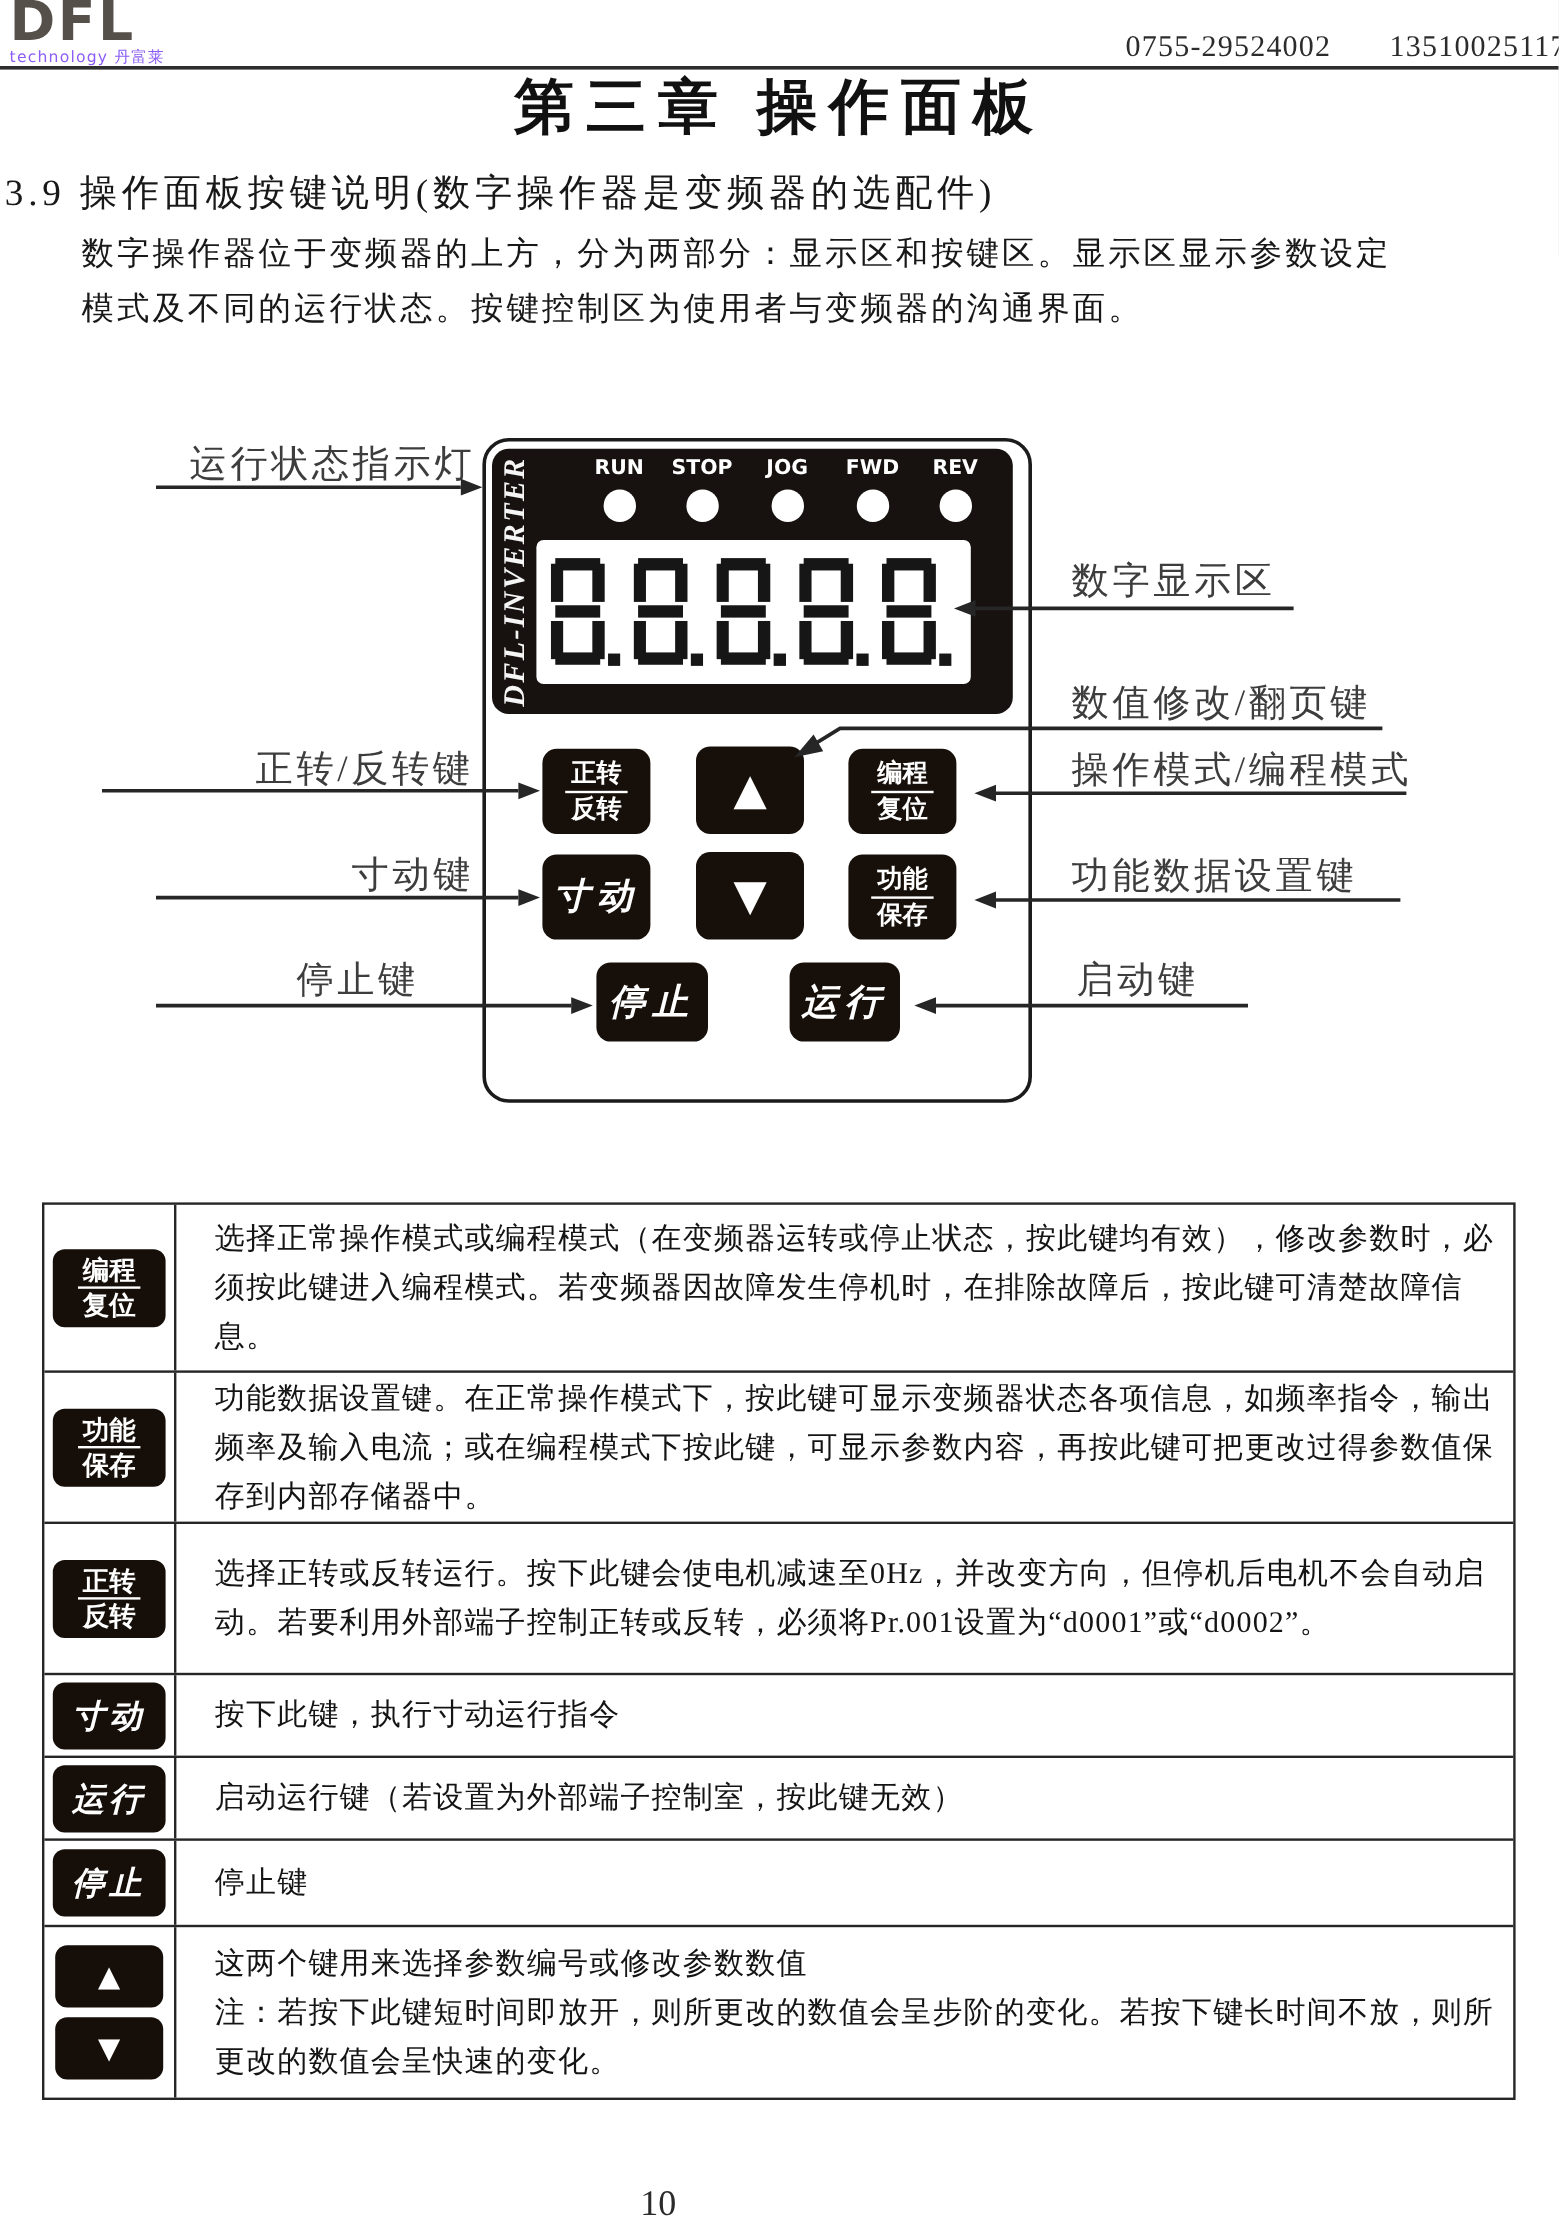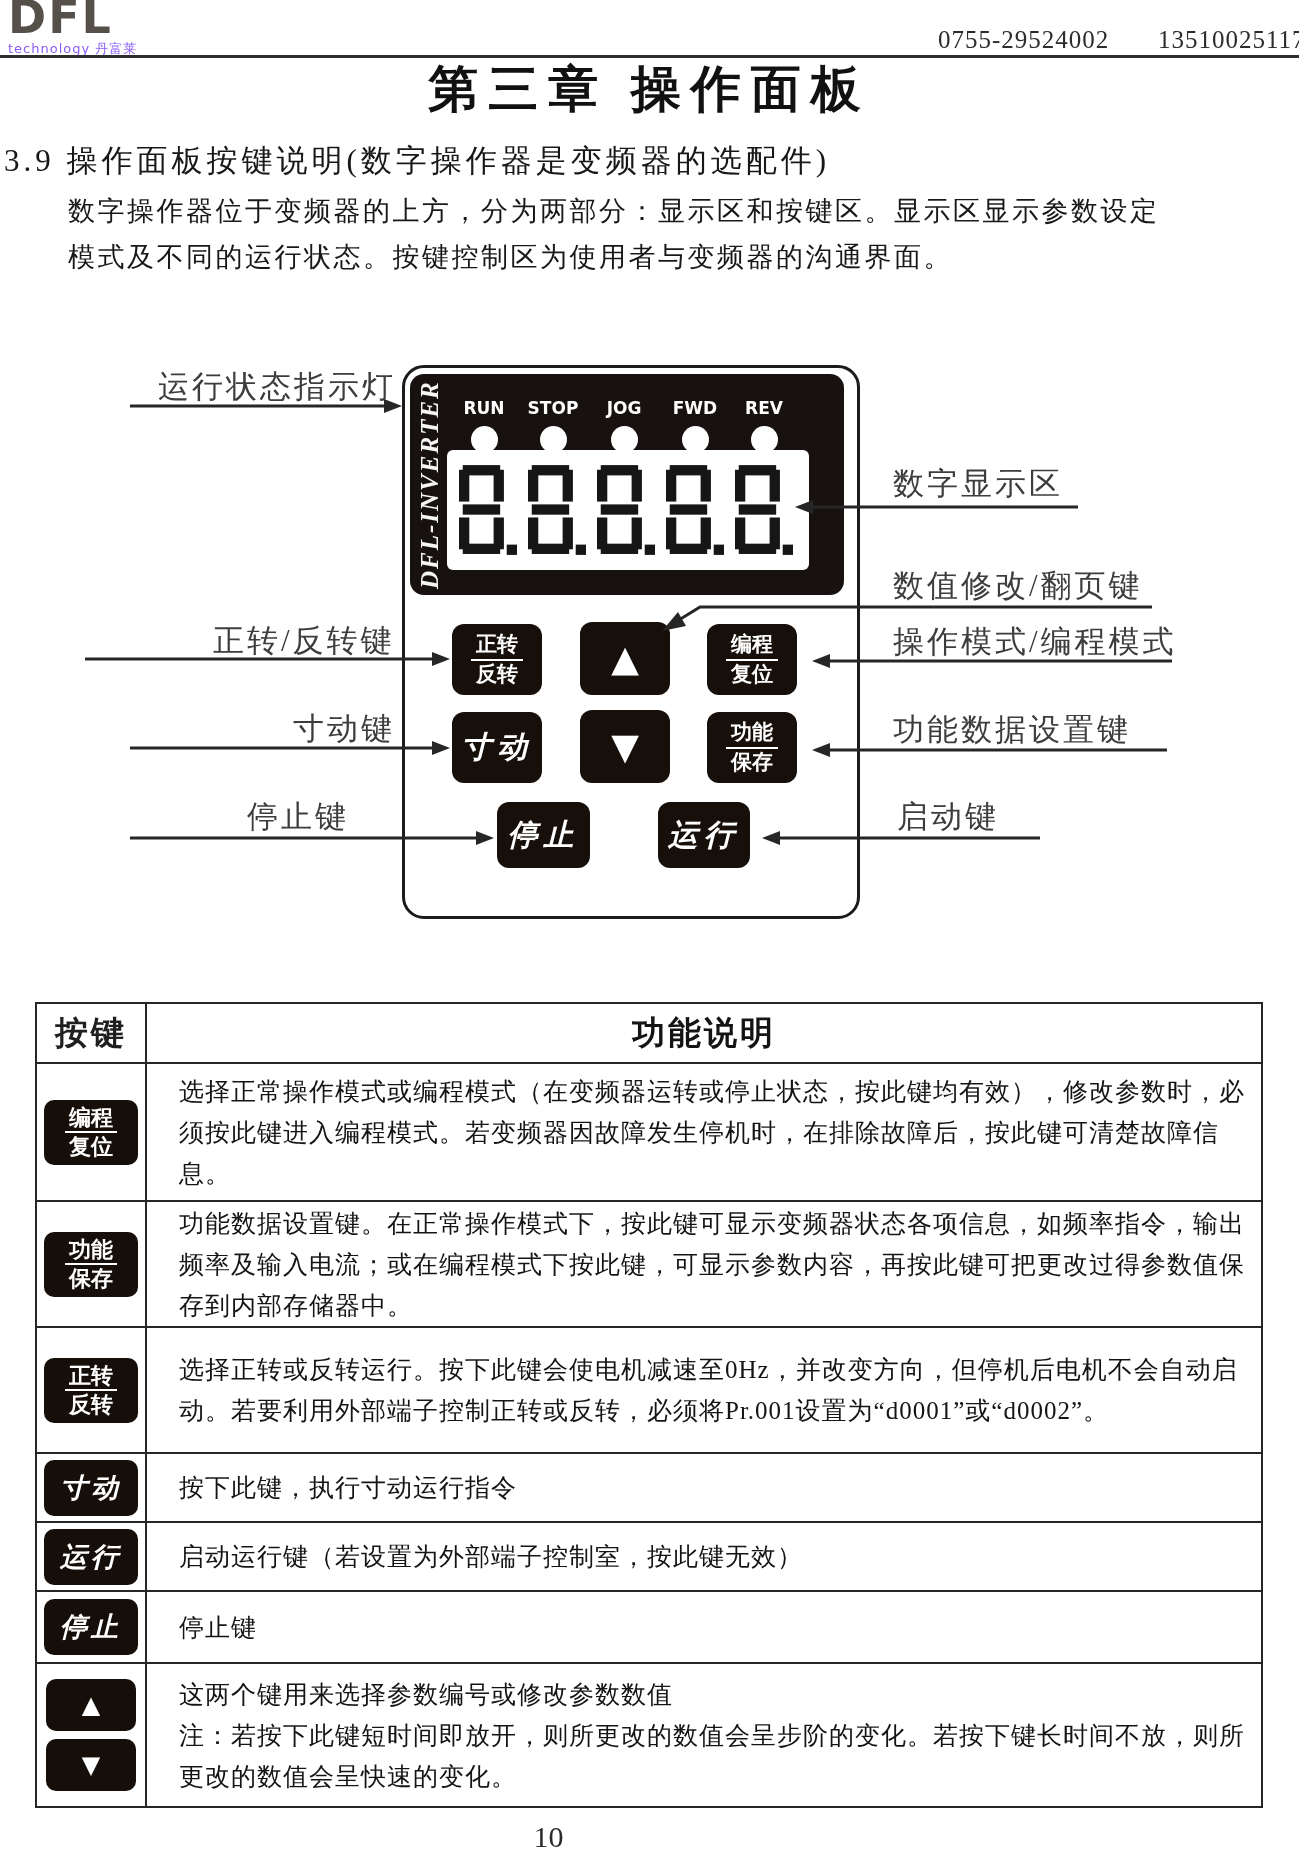--- a/index.html
+++ b/index.html
@@ -23,21 +23,21 @@
   
   .panel{position:absolute;left:402px;top:365px;width:452px;height:548px;
          border:3px solid #1b1b1b;border-radius:22px;background:#fff;}
   .module{position:absolute;left:410px;top:374px;width:434px;height:221px;
           background:#171210;border-radius:14px;}
   .brand{position:absolute;left:2px;top:0;height:221px;width:36px;
          writing-mode:vertical-rl;transform:rotate(180deg);
          display:flex;align-items:center;justify-content:center;
          color:#f5f5f5;font-style:italic;font-weight:bold;font-size:25px;letter-spacing:2px;
          font-family:"Liberation Serif",serif;}
-  .led-unit{position:absolute;top:24px;width:56px;text-align:center;}
+  .led-unit{position:absolute;top:6px;width:56px;text-align:center;margin-left:32px;}
   .led-label{color:#fff;font-family:"DejaVu Sans",sans-serif;font-weight:bold;font-size:17px;}
   .led-dot{width:27px;height:27px;border-radius:50%;background:#fff;margin:8px auto 0 auto;}
   .lcd{position:absolute;left:37px;top:76px;width:362px;height:120px;background:#fff;border-radius:6px;
        display:flex;align-items:center;padding-left:12px;gap:11px;box-sizing:border-box;}
   .seg-digit{width:58px;height:92px;fill:#161616;}
   .pbtn{position:absolute;background:#17100a;color:#fff;border-radius:12px;
         display:flex;align-items:center;justify-content:center;}
   .pbtn-frac{flex-direction:column;font-size:21px;font-weight:bold;line-height:1.3;}
   .pbtn-frac .fb{border-top:2px solid #fff;padding:0 5px;}
   .pbtn-frac .ft{padding:0 5px;}
@@ -218,24 +218,20 @@
       <line x1="830" y1="661" x2="1172" y2="661"></line>
         <polygon points="812,661 830,654 830,668" stroke="none"></polygon>
       <line x1="830" y1="750" x2="1167" y2="750"></line>
         <polygon points="812,750 830,743 830,757" stroke="none"></polygon>
       <line x1="780" y1="838" x2="1040" y2="838"></line>
         <polygon points="762,838 780,831 780,845" stroke="none"></polygon>
     </g>
   </svg>
 
   <div class="ftable">
-    <div class="trow" style="height:58px">
-      <div class="tkey th">按键</div>
-      <div class="tdesc th">功能说明</div>
-    </div>
     <div class="trow" style="height:138px">
       <div class="tkey">
           <div class="key key-frac">
         <span class="ft">编程</span>
         <span class="fb">复位</span>
           </div>
         </div>
       <div class="tdesc">选择正常操作模式或编程模式（在变频器运转或停止状态，按此键均有效），修改参数时，必须按此键进入编程模式。若变频器因故障发生停机时，在排除故障后，按此键可清楚故障信息。</div>
     </div>
     <div class="trow" style="height:126px">

